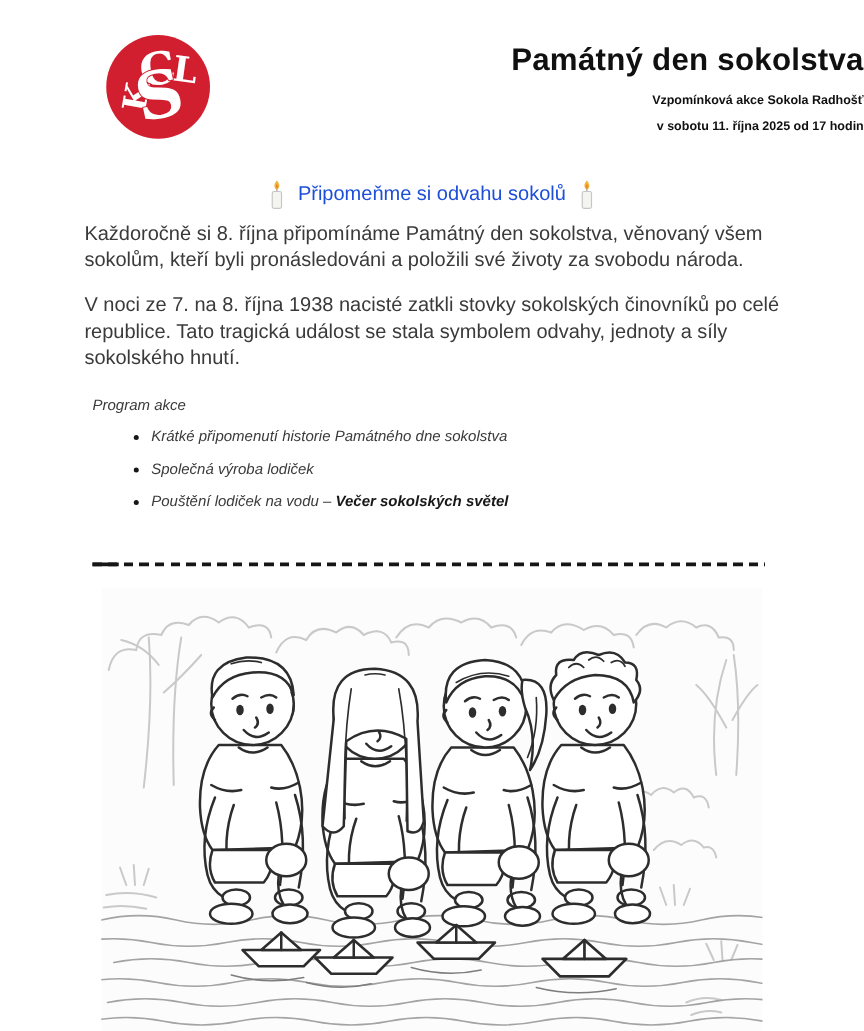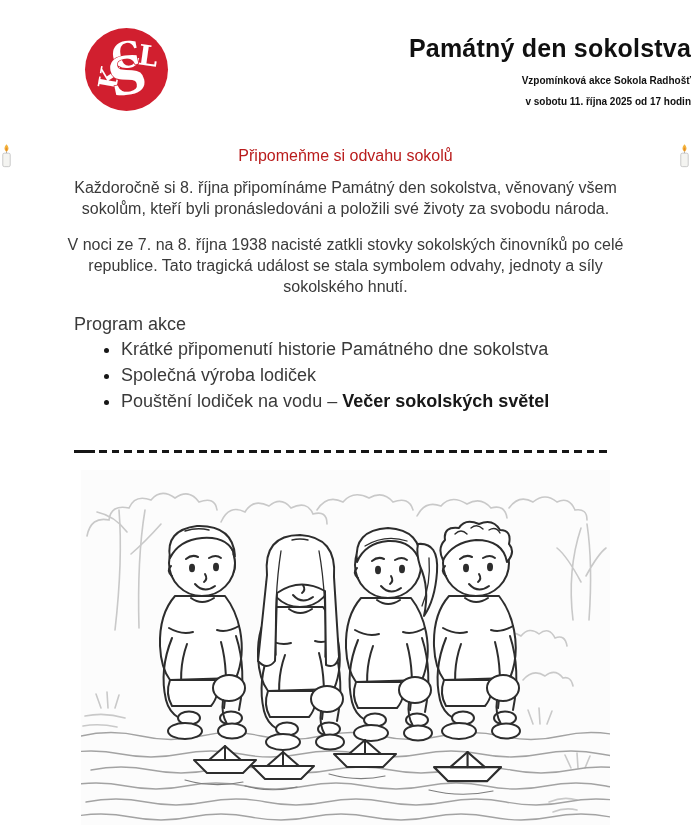--- a/index.html
+++ b/index.html
@@ -15,26 +15,26 @@
     position: absolute; left: 84px; top: 27px;
     width: 85px; height: 85px;
   }
   header { text-align: right; padding-top: 33px; }
   .title {
     font-size: 25px; line-height: 30px; font-weight: 800;
     color: #101010; letter-spacing: .2px; margin-bottom: 7px;
   }
   .subline { font-size: 10px; line-height: 21px; font-weight: 700; color: #101010; }
   .candle-line {
-    margin-top: 31px; display: flex; align-items: center; justify-content: space-between;
-    gap: 10px; font-size: 16px; color: #b91c1c;
-  }
-  .para { width: 556px; margin: 15px auto 0; text-align: center; font-size: 16px; line-height: 21px; }
+    margin-top: 31px; display: flex; align-items: center; justify-content: center;
+    gap: 10px; font-size: 16px; color: #1d4ed8;
+  }
+  .para { width: 556px; margin: 15px auto 0; font-size: 16px; line-height: 21px; }
   .para.first { margin-top: 9px; }
-  .program { margin: 17px 0 11px 74px; font-size: 18px; line-height: 21px; }
+  .program { margin: 17px 0 11px 74px; font-size: 12px; line-height: 21px; font-style: italic; }
   .program ul { list-style: disc; padding-left: 47px; margin-top: 4px; }
   .program li { margin-bottom: 5px; }
   .program li::marker { color: #171717; }
   .program .hl { font-weight: 700; color: #171717; }
   .divider {
     position: absolute; left: 74px; top: 450px; width: 538px; height: 3px;
     background: repeating-linear-gradient(90deg, #161616 0 7.5px, transparent 7.5px 12.5px);
   }
   .divider::before {
     content: ""; position: absolute; left: 0; top: 0;

